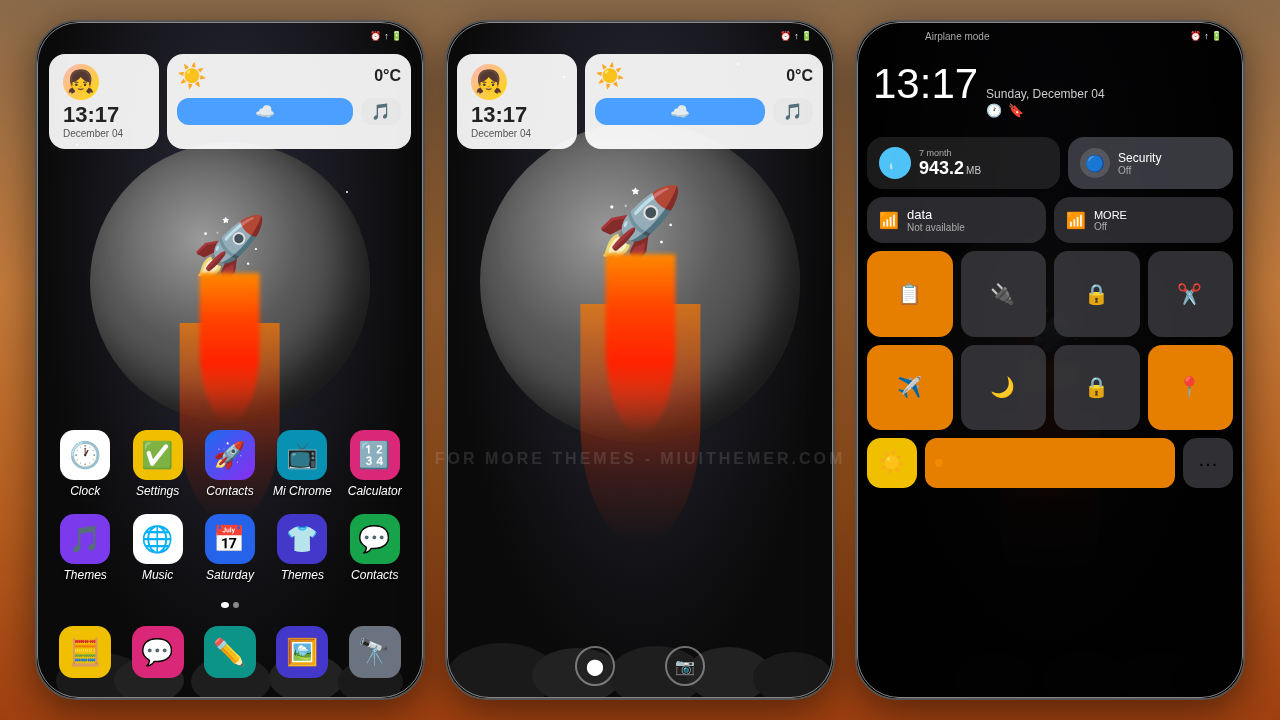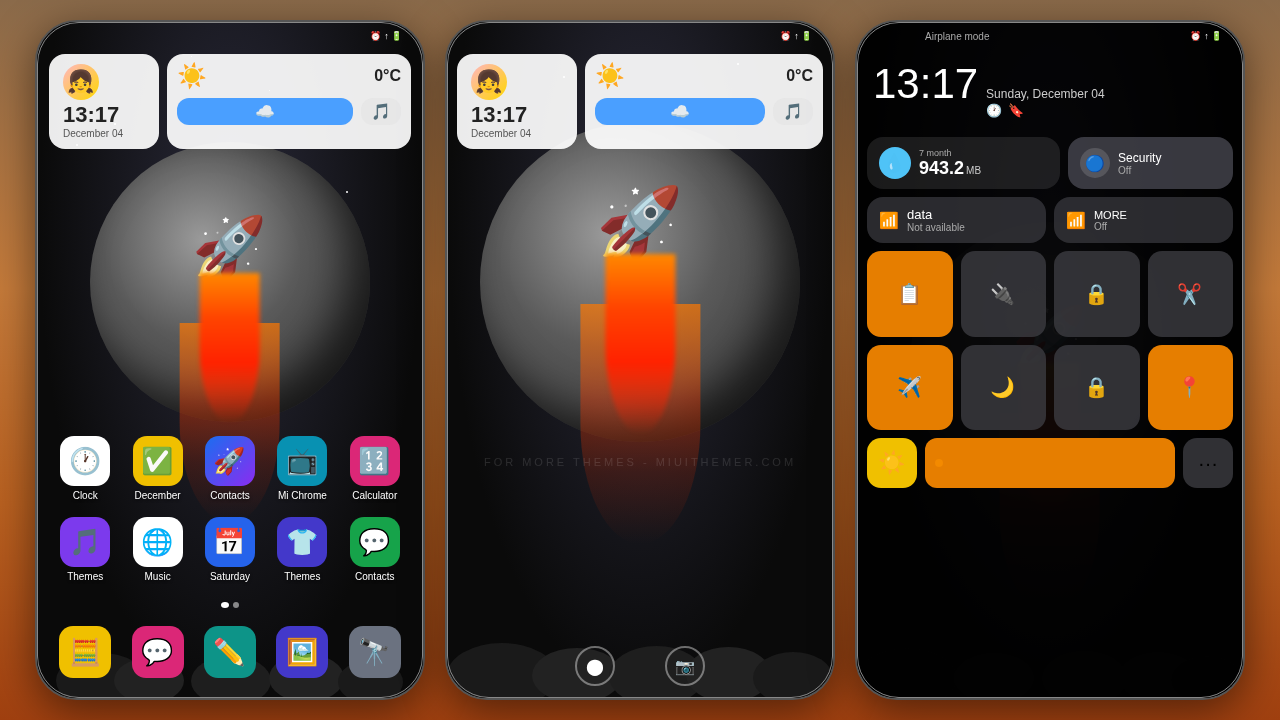--- a/index.html
+++ b/index.html
@@ -247,24 +247,25 @@
       width: 50px;
       height: 50px;
       border-radius: 14px;
       display: flex;
       align-items: center;
       justify-content: center;
       font-size: 26px;
       margin-bottom: 4px;
     }
     .app-label {
-      font-size: 10px;
+      font-size: 12px;
       color: #fff;
       text-align: center;
       text-shadow: 0 1px 3px rgba(0,0,0,0.8);
+      font-style: italic;
     }
 
     
     .dock {
       position: absolute;
       bottom: 18px;
       left: 12px;
       right: 12px;
       display: flex;
       justify-content: space-around;
@@ -472,21 +473,21 @@
     </div>
 
     <div class="app-grid" style="bottom:100px;">
       <div class="app-row">
         <div class="app-item">
           <div class="app-icon bg-white">🕐</div>
           <span class="app-label">Clock</span>
         </div>
         <div class="app-item">
           <div class="app-icon bg-yellow">✅</div>
-          <span class="app-label">December</span>
+          <span class="app-label">Settings</span>
         </div>
         <div class="app-item">
           <div class="app-icon" style="background:linear-gradient(135deg,#1a6ef0,#8b2cf0);">🚀</div>
           <span class="app-label">Contacts</span>
         </div>
         <div class="app-item">
           <div class="app-icon bg-cyan">📺</div>
           <span class="app-label">Mi Chrome</span>
         </div>
         <div class="app-item">
@@ -705,13 +706,13 @@
         <div class="toggle-btn" style="width:50px;height:50px;flex:none;background:#f0c000;font-size:22px;">☀️</div>
         <div style="flex:1;height:50px;background:#e67e00;border-radius:12px;display:flex;align-items:center;padding:0 10px;">
           <div style="width:8px;height:8px;border-radius:50%;background:rgba(255,150,0,0.5);margin-right:6px;"></div>
         </div>
         <div class="toggle-btn dark" style="width:50px;height:50px;flex:none;">···</div>
       </div>
     </div>
   </div>
 </div>
 
-<div style="position:fixed;bottom:35%;left:0;right:0;text-align:center;font-size:11px;color:rgba(255,255,255,0.12);font-weight:normal;letter-spacing:3px;pointer-events:none;z-index:1000;">FOR MORE THEMES - MIUITHEMER.COM</div>
+<div style="position:fixed;bottom:35%;left:0;right:0;text-align:center;font-size:16px;color:rgba(255,255,255,0.12);font-weight:bold;letter-spacing:3px;pointer-events:none;z-index:1000;">FOR MORE THEMES - MIUITHEMER.COM</div>
 
 </body></html>

